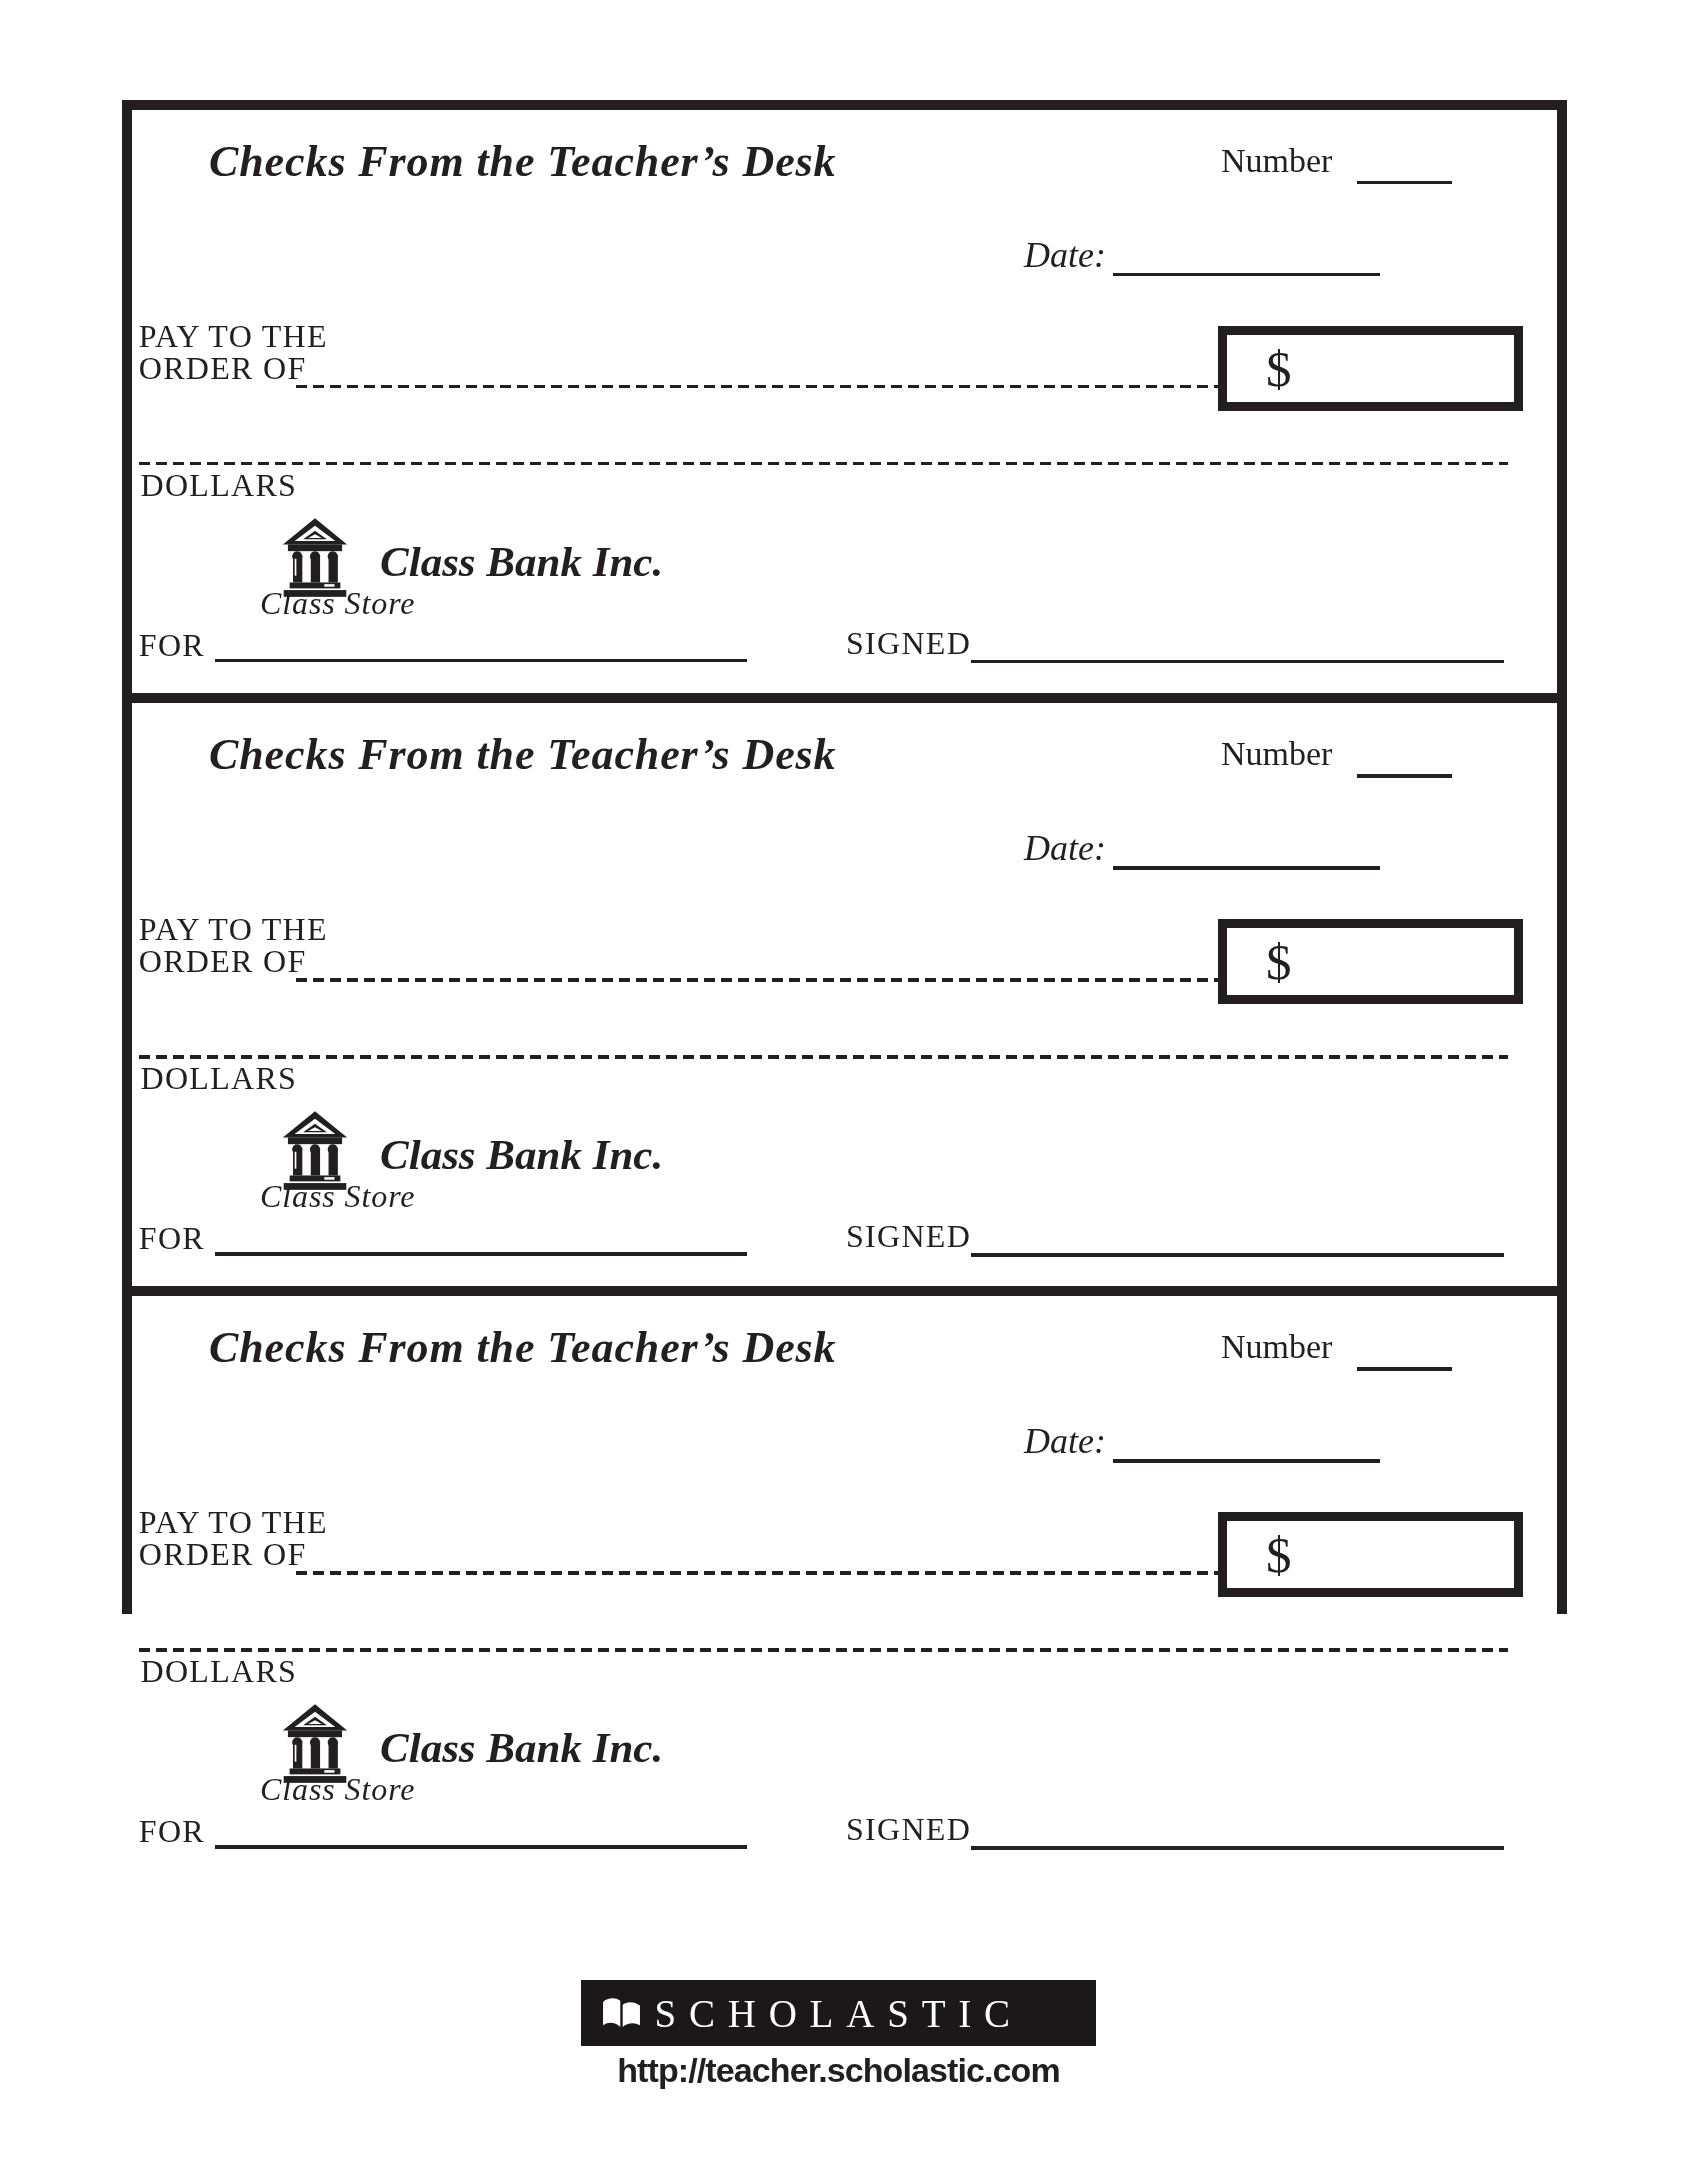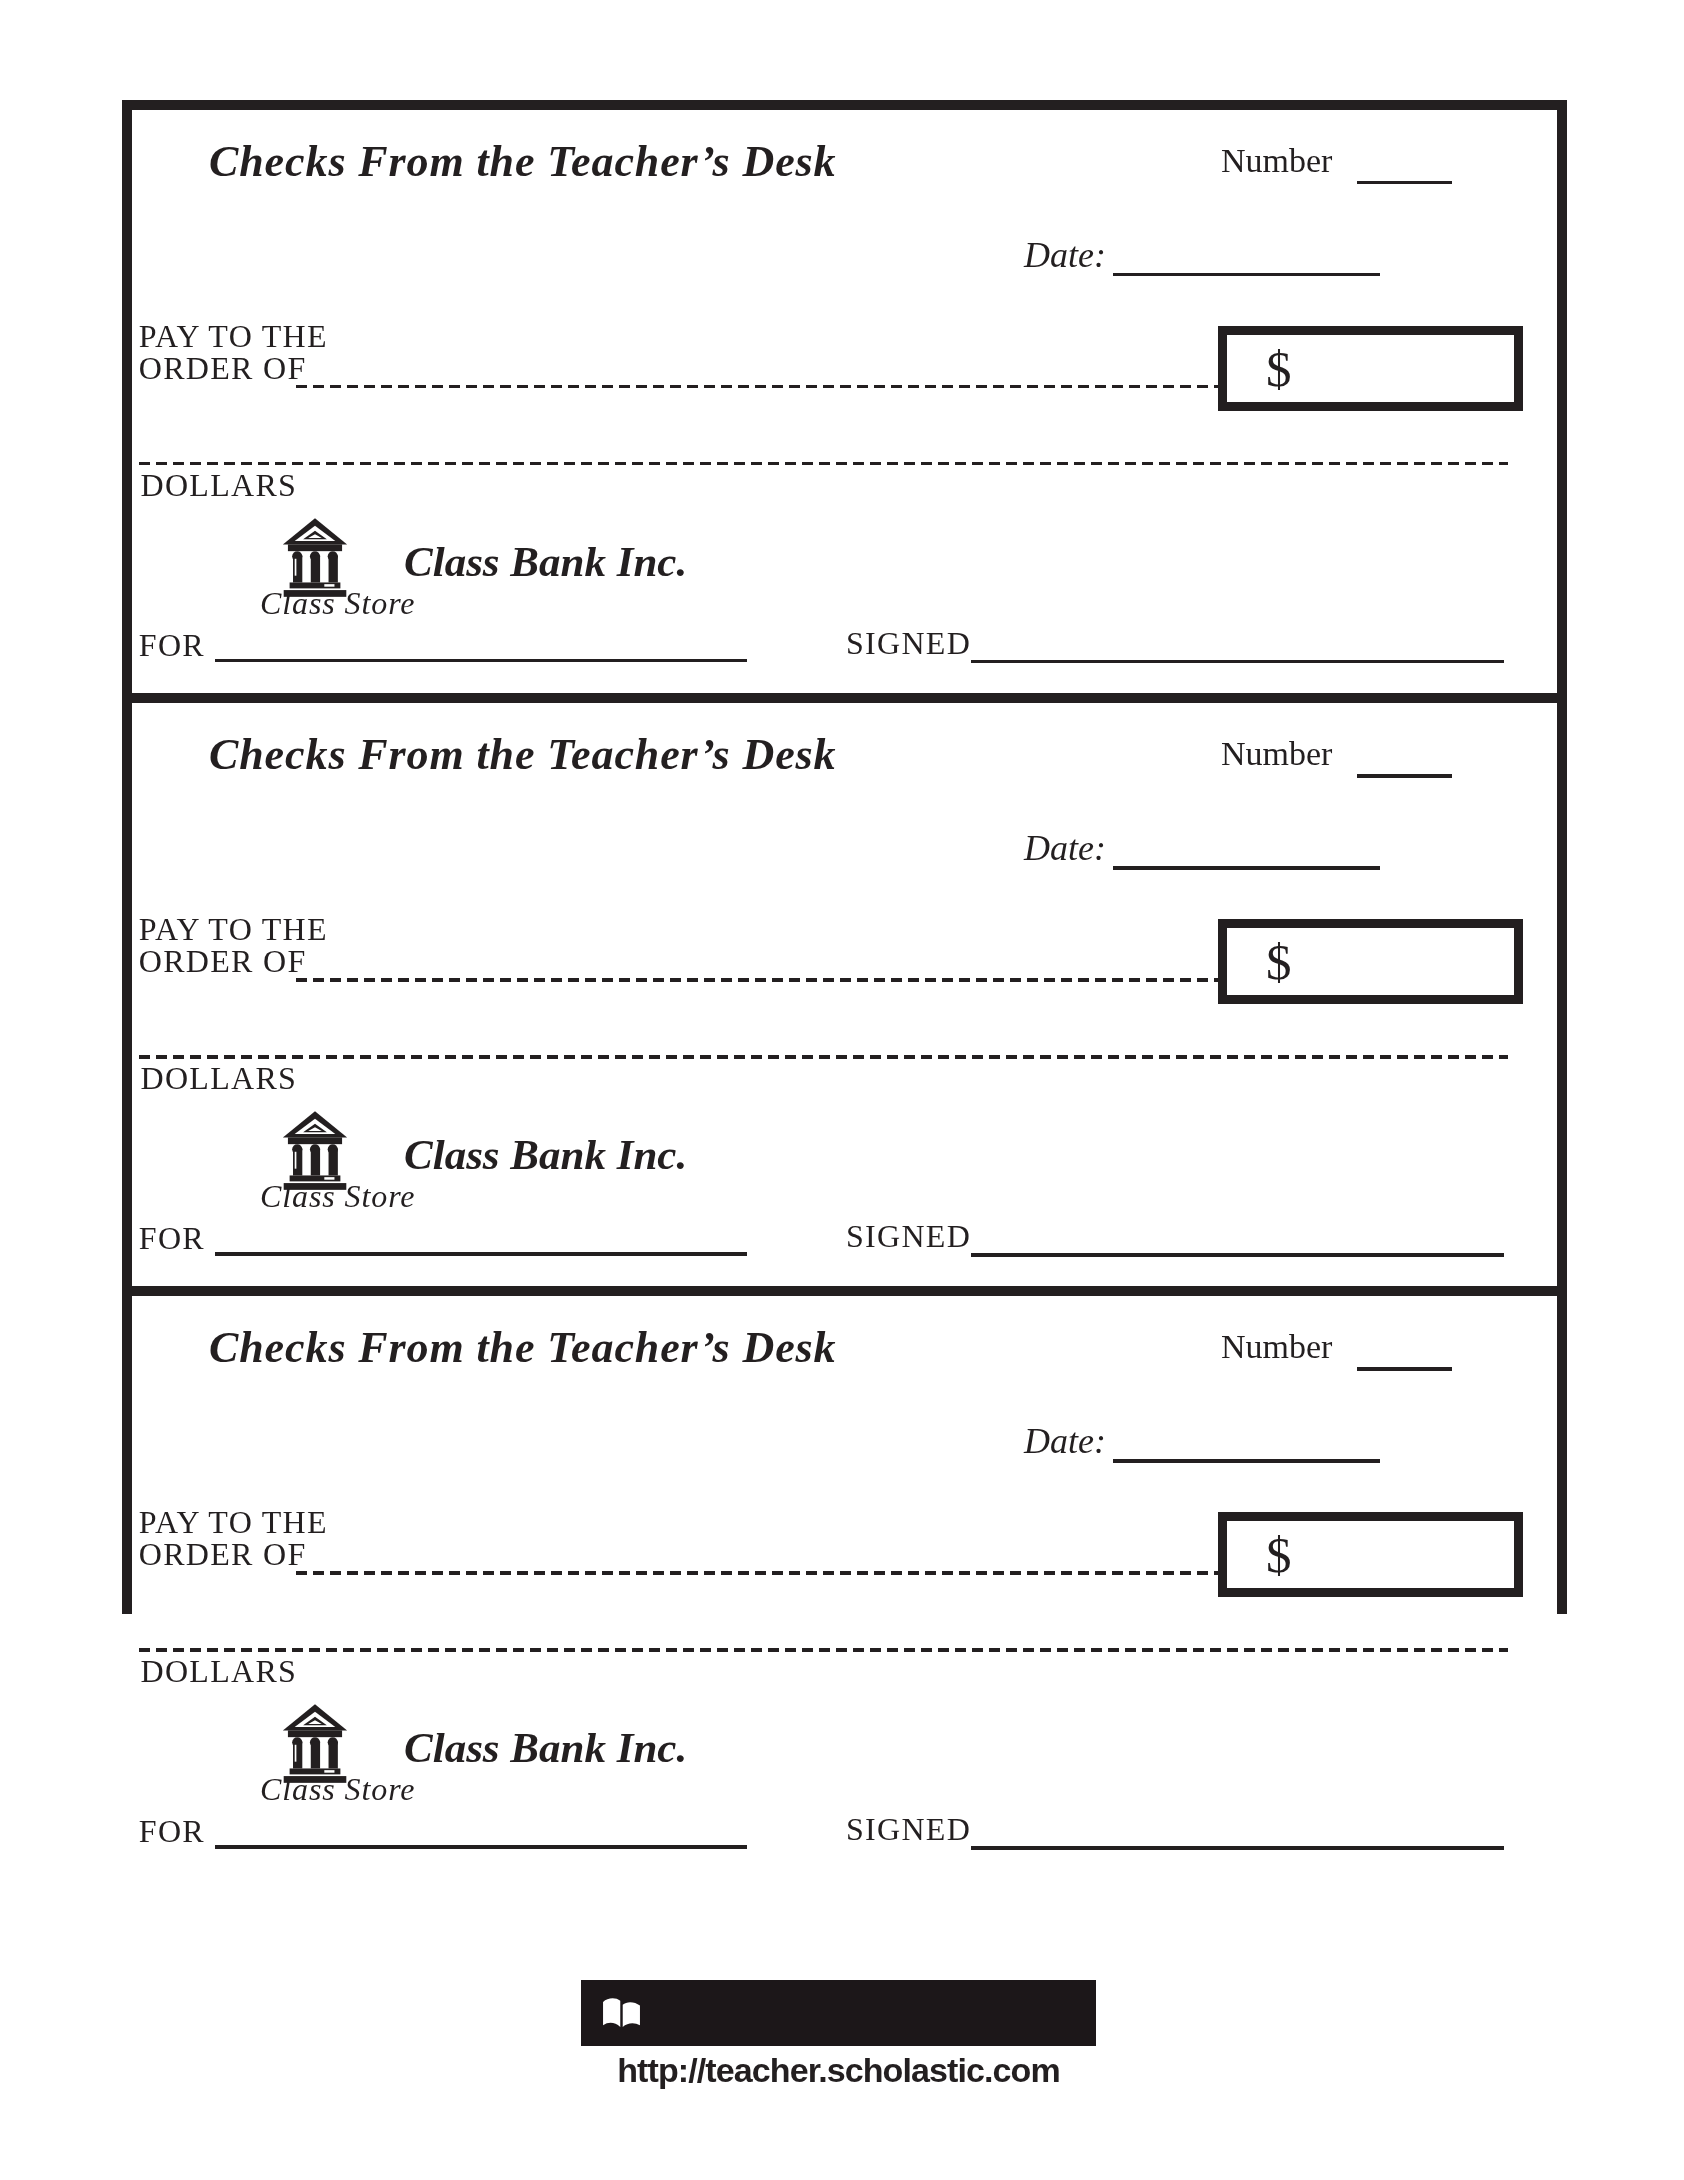--- a/index.html
+++ b/index.html
@@ -35,21 +35,21 @@
   .order-line   { left:164px; top:275px; width:923px; }
   .dollars-line { left:6.8px;   top:352px; width:1369px; }
   .dollars-label { left:8.5px; top:357px; }
 
   .amount-box { left:1086px; top:216px; width:305px; height:85px;
                 border:9.4px solid #231f20; background:#fff;
                 display:flex; align-items:center; }
   .dollar-sign { font-size:51px; padding-left:39px; }
 
   .bank-icon { left:150px; top:408px; width:66px; height:79px; }
-  .bank-name { left:272px; top:427px; font-size:43px; font-weight:bold; font-style:italic; }
+  .bank-name { left:248px; top:427px; font-size:43px; font-weight:bold; font-style:italic; }
 
   .for-value  { left:128px; top:475px; font-size:32px; font-style:italic; letter-spacing:0.9px; }
   .for-label  { left:6.8px;   top:517px; }
   .for-line   { left:83px;  top:549px; width:532px; }
   .signed-label { left:702px; top:515px;margin-left:12px; }
   .signed-line  { left:839px; top:550px; width:533px; }
 
   
   .scho-logo { position:absolute; left:581px; top:1980px; width:515px; height:66px;
                background:#1c1719; display:flex; align-items:center; padding-left:20.4px; }
@@ -205,15 +205,16 @@
     <span class="abs solid-line signed-line"></span>
   </section>
 </div>
 </div>
 
 <div class="scho-logo">
   <svg width="41" height="34" viewBox="0 0 50 40" xmlns="http://www.w3.org/2000/svg">
     <path d="M23.5 5 C18 0.5 8 1 2.5 6.5 L2.5 35 C9 30.5 17 31 23.5 37 Z" fill="#ffffff"></path>
     <path d="M26.5 10 C31.5 5.5 41 6 47.5 11 L47.5 35 C41 31 32.5 31.5 26.5 37 Z" fill="#ffffff"></path>
   </svg>
+  <span class="scho-word">SCHOLASTIC</span>
 </div>
 <div class="scho-url">http://teacher.scholastic.com</div>
 
 
 </body></html>

